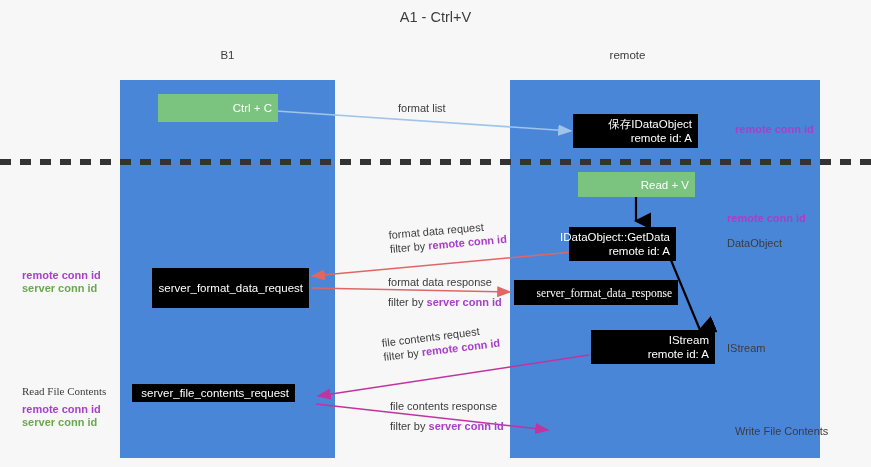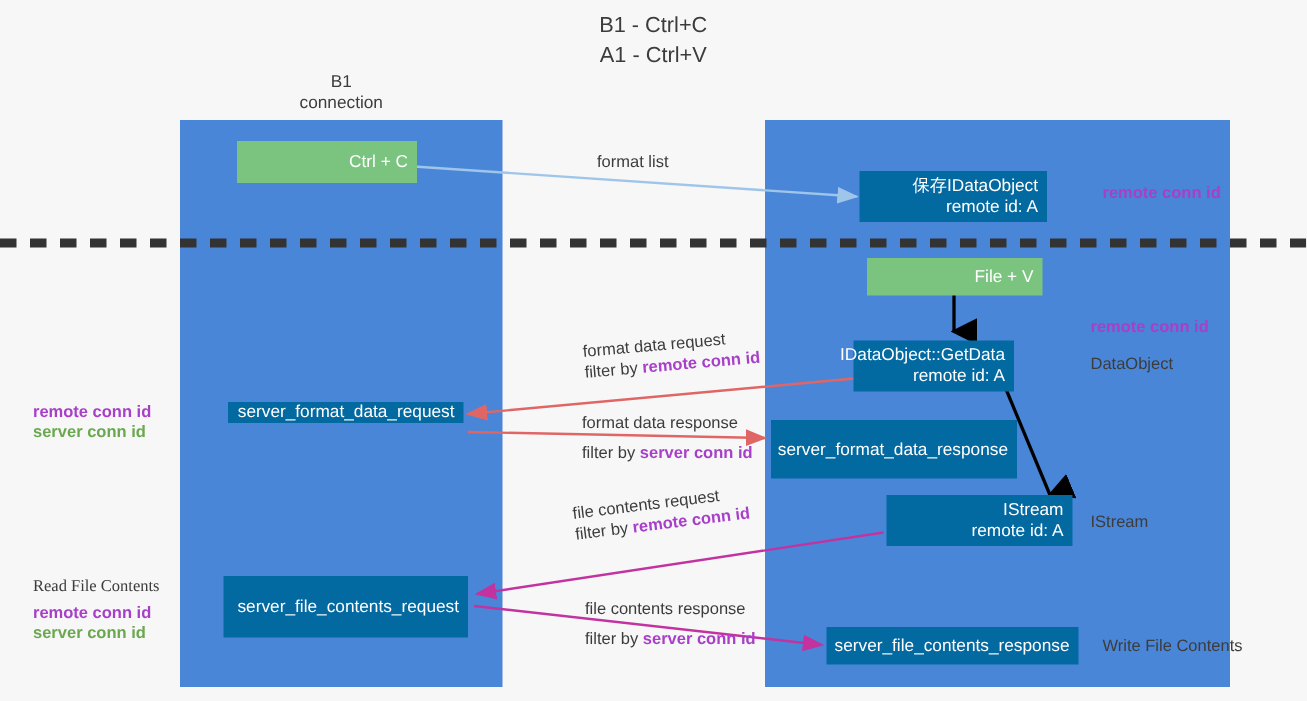--- a/index.html
+++ b/index.html
@@ -62,21 +62,21 @@
     align-items: flex-end;
     justify-content: center;
     color: #ffffff;
     font-size: 11.5px;
     line-height: 14px;
     text-align: center;
     padding: 3px 6px;
   }
   .box .sub { display: block; }
   .box-green { background: #7ac47f; }
-  .box-orange { background: #0369a1; }
+  .box-orange { background: #000000; }
 
   .side-label {
     position: absolute;
     font-size: 11px;
     line-height: 14px;
   }
   .lab-purple { color: #a83fc8; font-weight: bold; }
   .lab-green  { color: #6aa84f; font-weight: bold; }
   .lab-dark   { color: #3c3c3c; }
 
@@ -89,29 +89,28 @@
   }
   .edge-label .hl-purple { color: #a83fc8; font-weight: bold; }
   .rot { transform-origin: left top; }
 </style>
 </head>
 <body>
 
 <div id="stage">
 
   <div class="title">
-    <span>B1 - Ctrl+C</span>
     <span>A1 - Ctrl+V</span>
   </div>
 
   <div class="col-head" style="left:145px; top:48px; width:165px;">
     <span class="l1">B1</span>
-    <span class="l2">connection</span>
   </div>
   <div class="col-head" style="left:545px; top:48px; width:165px;">
+    <span class="l2">remote</span>
   </div>
 
   <div class="lane lane-b1"></div>
   <div class="lane lane-a1"></div>
 
   <svg id="svg-layer" viewBox="0 0 871 467">
     <defs>
       <marker id="ah-blue" markerWidth="9" markerHeight="7" refX="8" refY="3.5" orient="auto">
         <path d="M0,0 L9,3.5 L0,7 z" fill="#9fc5e8"></path>
       </marker>
@@ -146,48 +145,45 @@
   <div class="box box-green" style="left:158px; top:94px; width:120px; height:28px;">
     <span>Ctrl + C</span>
   </div>
 
   <div class="box box-orange" style="left:573px; top:114px; width:125px; height:34px;">
     <span>保存IDataObject</span>
     <span class="sub">remote id: A</span>
   </div>
 
   <div class="box box-green" style="left:578px; top:172px; width:117px; height:25px;">
-    <span>File + V</span>
+    <span>Read + V</span>
   </div>
 
   <div class="box box-orange" style="left:569px; top:227px; width:107px; height:34px;">
     <span>IDataObject::GetData</span>
     <span class="sub">remote id: A</span>
   </div>
 
-  <div class="box box-orange" style="left:152px; top:268px; width:157px; height:14px;">
+  <div class="box box-orange" style="left:152px; top:268px; width:157px; height:40px;">
     <span>server_format_data_request</span>
   </div>
 
-  <div class="box box-orange" style="left:514px; top:280px; width:164px; height:39px;">
+  <div class="box box-orange" style="left:514px; top:280px; width:164px; height:25px;font-family:Liberation Serif, serif;">
     <span>server_format_data_response</span>
   </div>
 
   <div class="box box-orange" style="left:591px; top:330px; width:124px; height:34px;">
     <span>IStream</span>
     <span class="sub">remote id: A</span>
   </div>
 
-  <div class="box box-orange" style="left:149px; top:384px; width:163px; height:41px;">
+  <div class="box box-orange" style="left:132px; top:384px; width:163px; height:18px;">
     <span>server_file_contents_request</span>
   </div>
 
-  <div class="box box-orange" style="left:551px; top:418px; width:168px; height:25px;">
-    <span>server_file_contents_response</span>
-  </div>
 
   <div class="edge-label" style="left:398px; top:101px;">
     <span>format list</span>
   </div>
 
   <div class="edge-label rot" style="left:388px; top:228px; transform: rotate(-5deg);">
     <div>format data request</div>
     <div><span>filter by </span><span class="hl-purple">remote conn id</span></div>
   </div>
 

